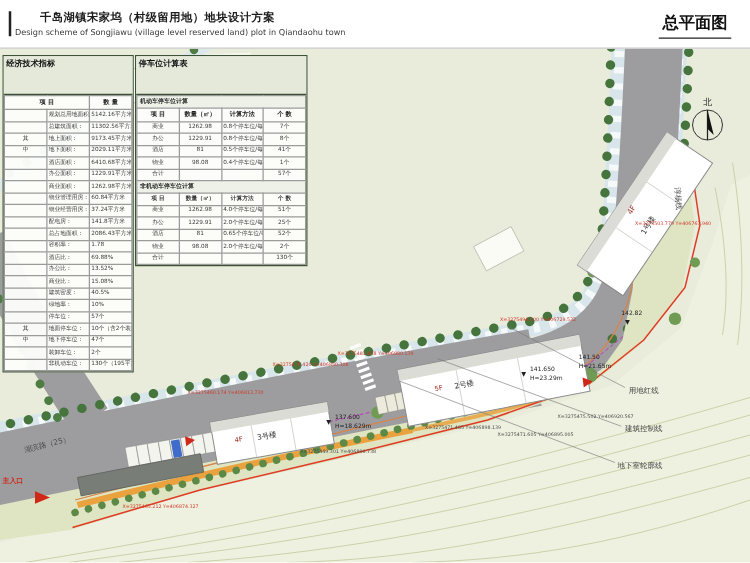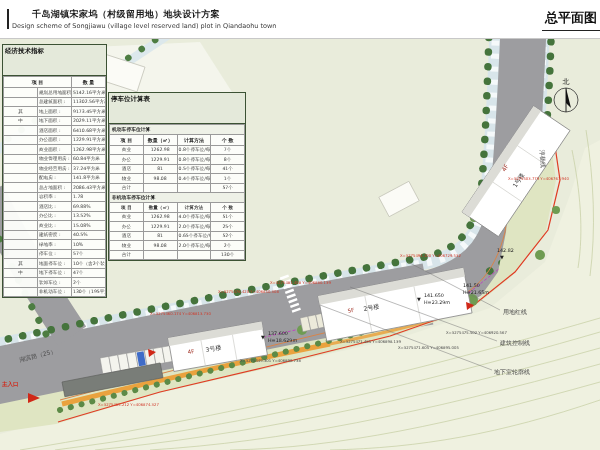--- a/index.html
+++ b/index.html
@@ -4,38 +4,38 @@
 <style>
   html,body{margin:0;padding:0;background:#fff;}
   .page{position:relative;width:600px;height:450px;background:#fff;overflow:hidden;
         font-family:"DejaVu Sans","Liberation Sans",sans-serif;}
   
   .hdr{position:absolute;left:0;top:0;width:600px;height:38px;background:#fff;
        border-bottom:1px solid #c8c8c8;z-index:30;}
   .accent{position:absolute;left:7px;top:9px;width:2px;height:20px;background:#222;}
   .t-cn{position:absolute;left:14px;top:8px;font-size:9px;font-weight:bold;color:#1d1d1d;letter-spacing:.4px;white-space:nowrap;margin-left:18px;}
   .t-en{position:absolute;left:0;top:22px;font-size:6.5px;color:#3a3a3a;white-space:nowrap;padding-left:12px;}
-  .t-sheet{position:absolute;right:0;top:9px;font-size:13px;font-weight:bold;color:#111;
+  .t-sheet{position:absolute;right:15px;top:9px;font-size:13px;font-weight:bold;color:#111;
            border-bottom:1.5px solid #222;padding:0 3px 3px 3px;}
   
   .mapwrap{position:absolute;left:0;top:38px;width:600px;height:412px;}
   svg text{font-family:"DejaVu Sans","Liberation Sans",sans-serif;}
   
   .panel{position:absolute;z-index:20;background:rgba(252,253,250,.97);border:1.5px solid #3c5234;}
   .panel .ptitle{font-size:6.5px;font-weight:bold;color:#0e0e0e;padding:2px 2px 19px 2px;
                  border-bottom:.5px solid #3c5234;background:#e4e9da;}
   .panel table{width:100%;border-collapse:collapse;table-layout:fixed;}
   .panel td,.panel th{border:.5px solid #9a9a9a;font-size:4.6px;color:#3a3a3a;
                       padding:1.5px 1px;line-height:1.2;overflow:hidden;white-space:nowrap;}
   .panel thead th{font-size:5px;color:#222;text-align:center;padding:2px 0;}
   .econ{left:2px;top:44px;width:103px;}
   .econ .g{width:7px;text-align:center;color:#222;}
   .econ .l{width:50px;text-align:left;}
   .econ .v{text-align:left;}
-  .park{left:108px;top:44px;width:136px;margin-top:48px;}
+  .park{left:108px;top:44px;width:136px;}
   .park .sec td{font-size:4.8px;font-weight:bold;color:#222;background:#eef1e7;padding:1.5px 2px;text-align:left;}
   .park .c0{width:15px;text-align:center;}
   .park .c1{width:21px;text-align:center;}
   .park .c2{width:72px;text-align:center;}
   .park .c3{width:18px;text-align:center;}
 </style>
 </head>
 <body>
 
 <div class="page">

